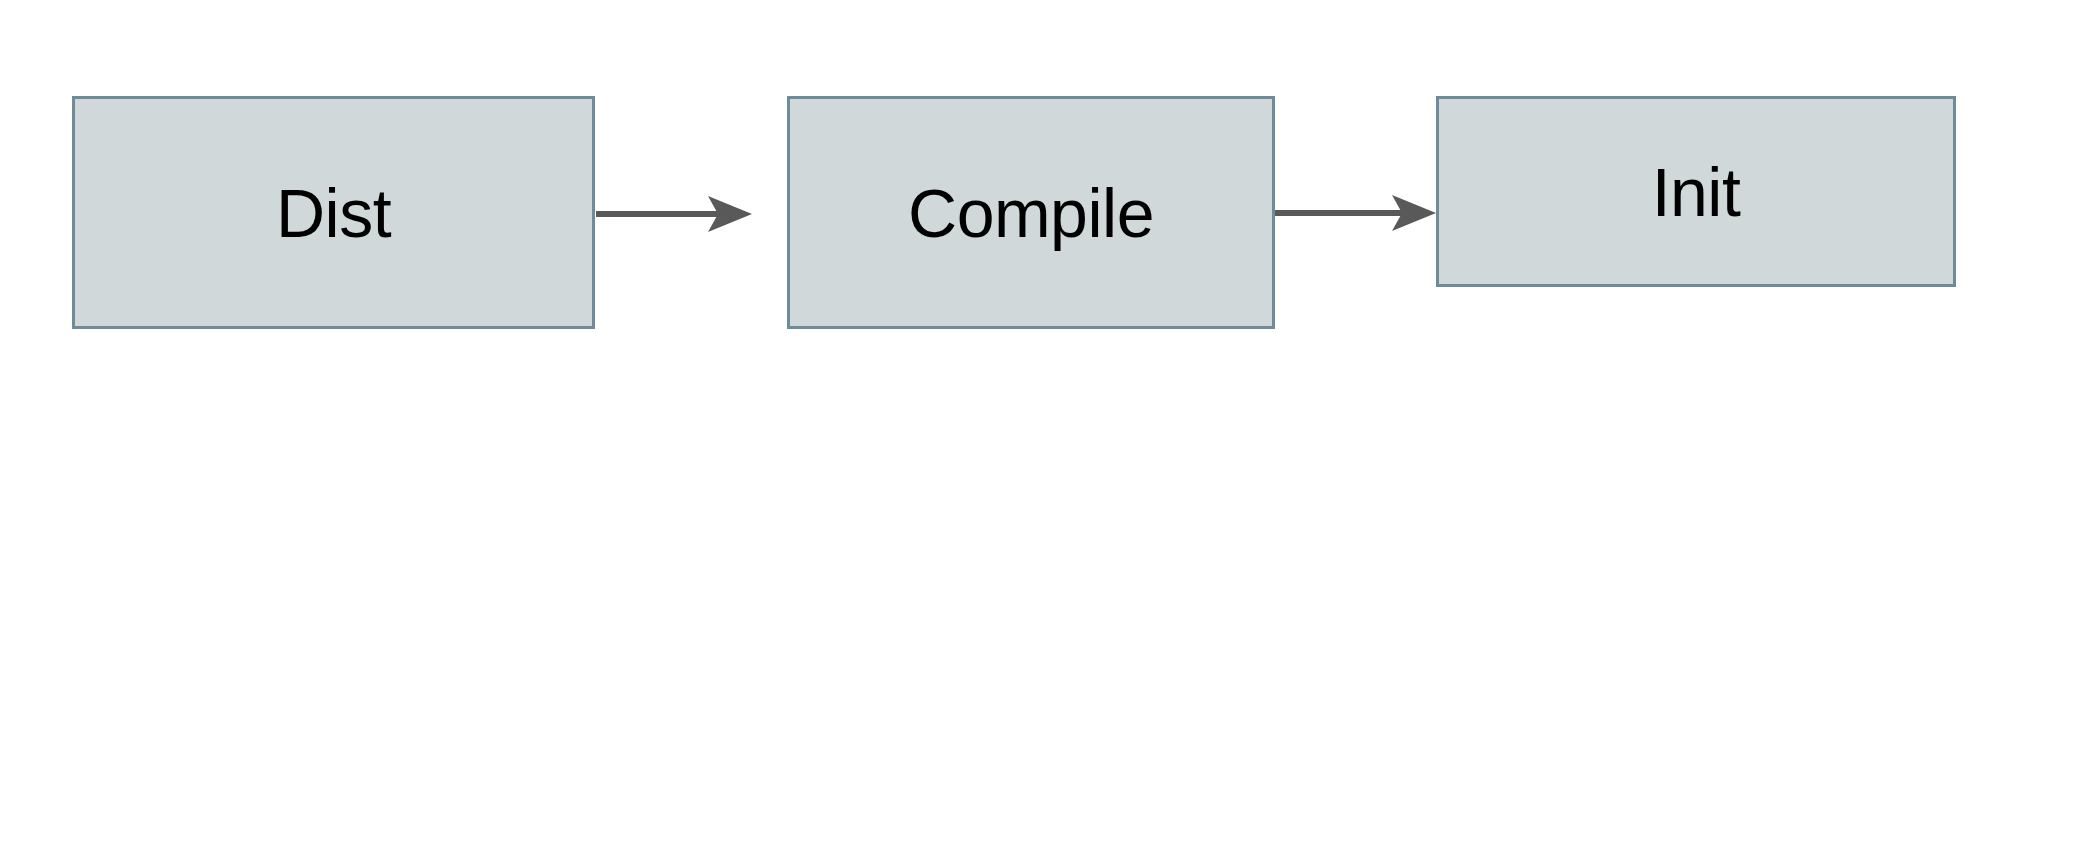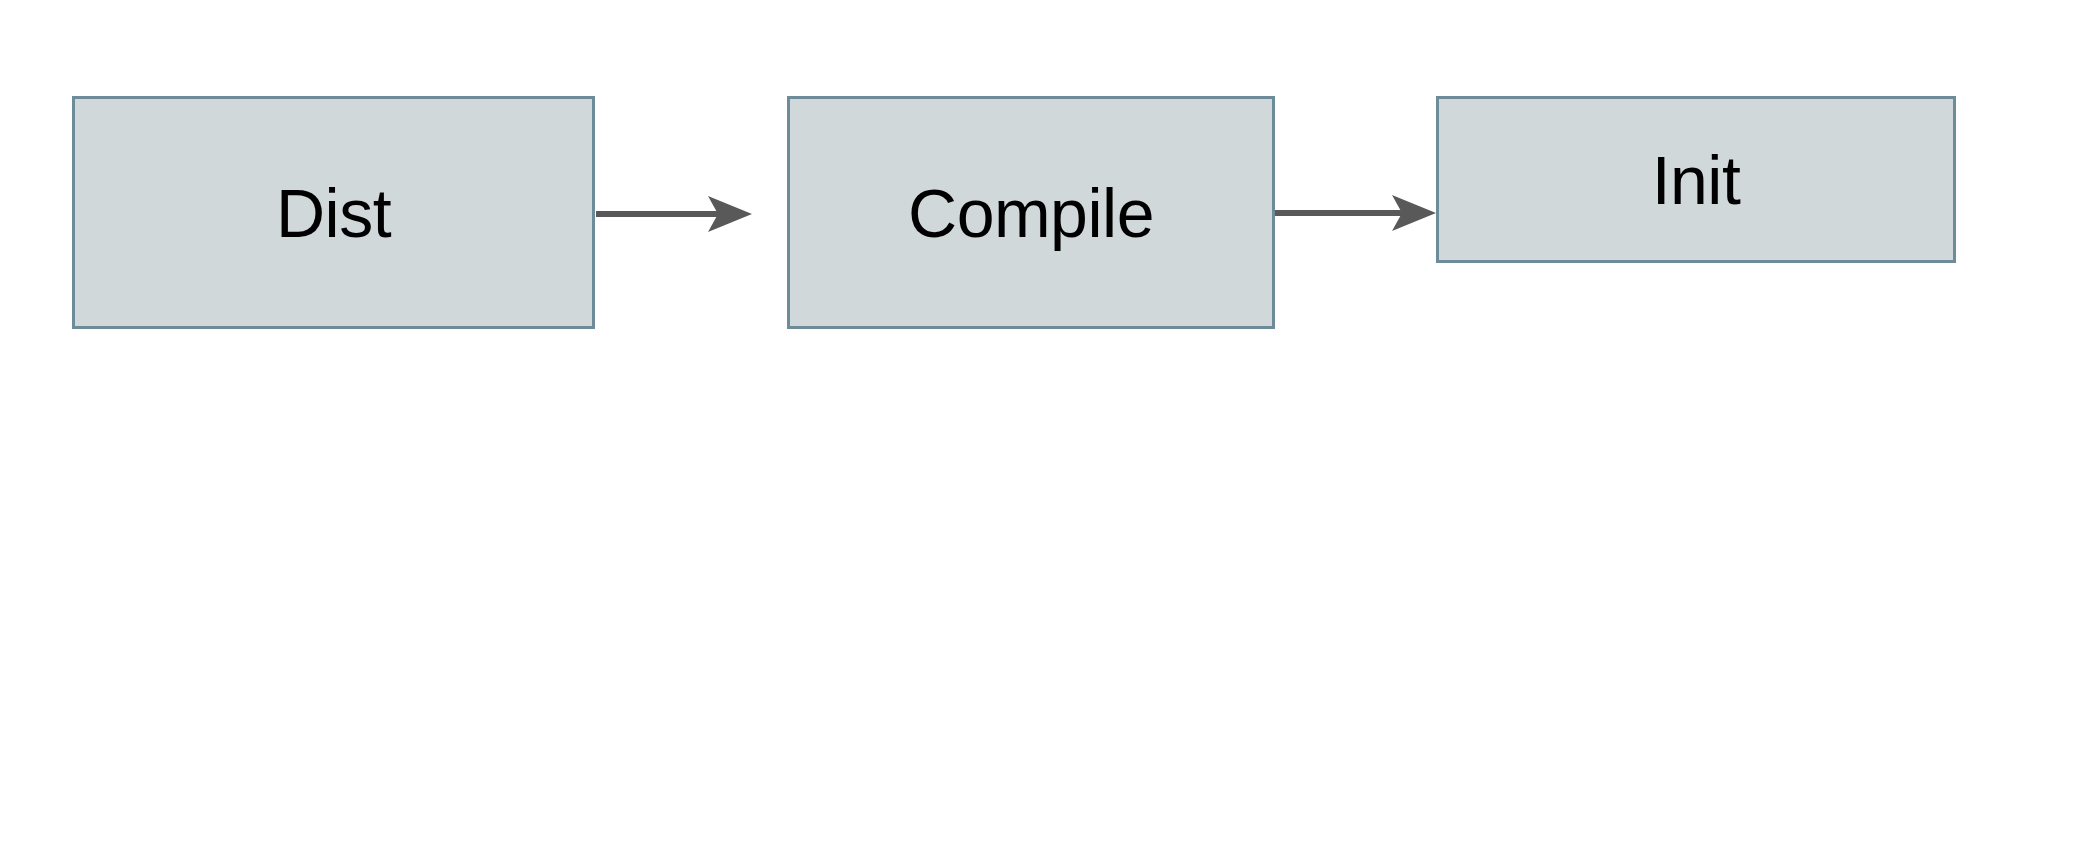--- a/index.html
+++ b/index.html
@@ -33,21 +33,21 @@
     font-weight: 400;
     color: #000000;
     line-height: 1;
     letter-spacing: -0.5px;
     white-space: nowrap;
     user-select: none;
   }
   
   #node-dist    { left: 72px;   top: 96px;  width: 523px; height: 233px; }
   #node-compile { left: 752px;  top: 96px;  width: 488px; height: 233px; margin-left: 35px; }
-  #node-init    { left: 1436px; top: 96px;  width: 520px; height: 167px; }
+  #node-init    { left: 1436px; top: 96px;  width: 520px; height: 191px; }
   #node-clean   { left: 752px;  top: 513px; width: 488px; height: 231px; }
 
   .edge-layer {
     position: absolute;
     left: 0;
     top: 0;
     width: 2078px;
     height: 848px;
     pointer-events: none;
   }

